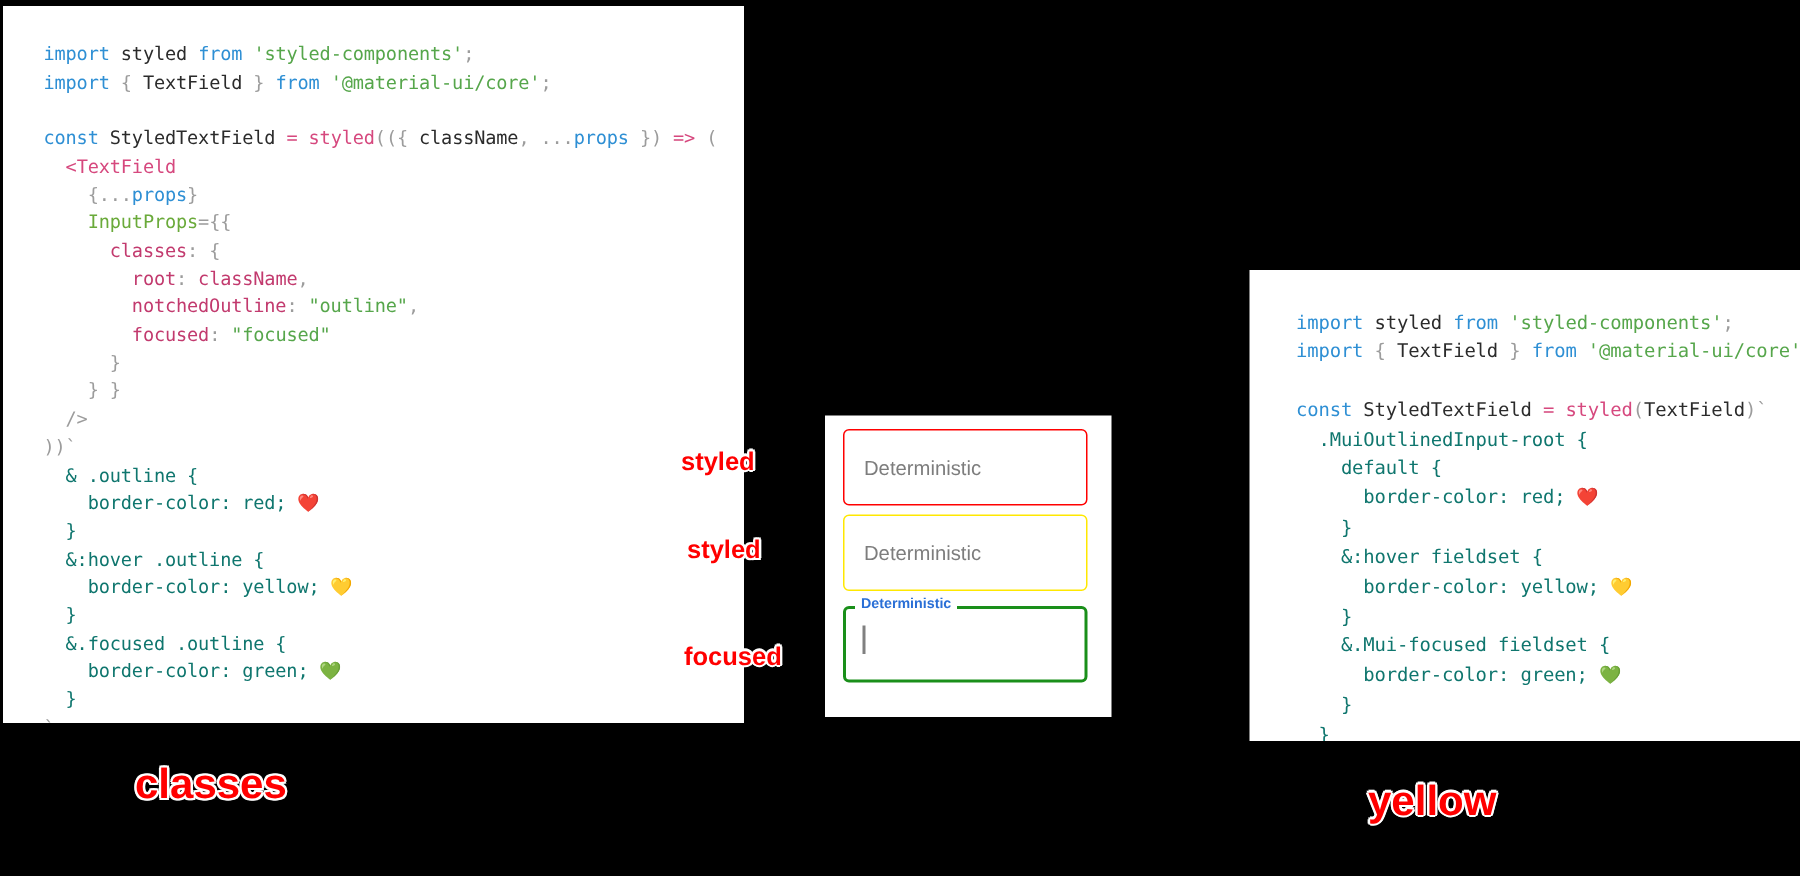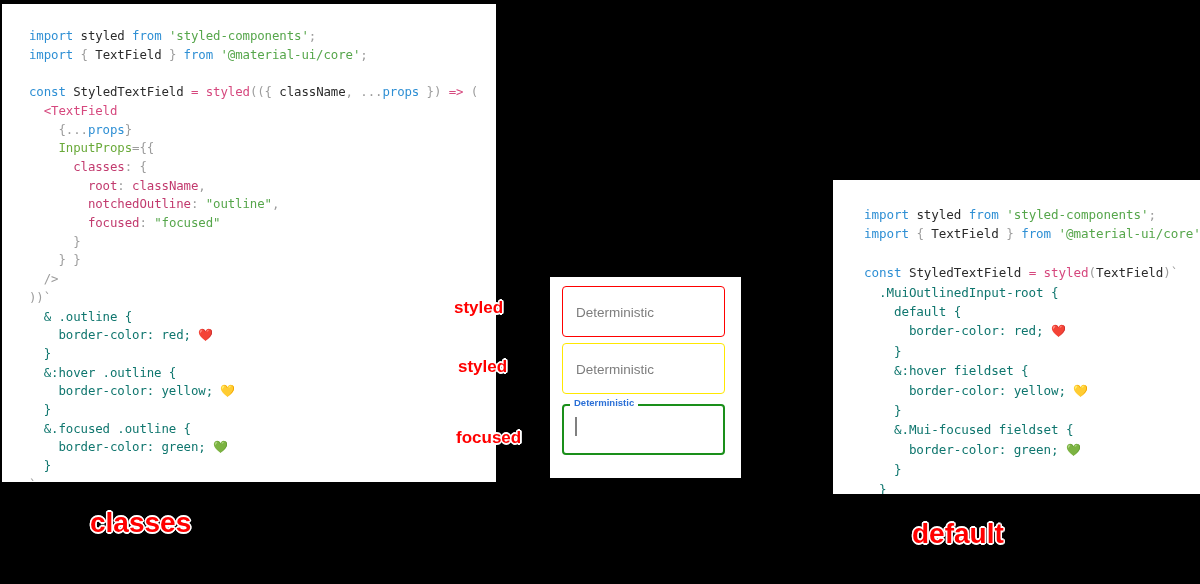--- a/index.html
+++ b/index.html
@@ -213,13 +213,13 @@
     <span class="caret"></span>
   </div>
 
 </div>
 
 <div class="red-label state-label" id="lbl-default">styled</div>
 <div class="red-label state-label" id="lbl-hover">styled</div>
 <div class="red-label state-label" id="lbl-focused">focused</div>
 
 <div class="red-label big-label" id="lbl-classes">classes</div>
-<div class="red-label big-label" id="lbl-globals">default</div>
+<div class="red-label big-label" id="lbl-globals">yellow</div>
 
 </body></html>

